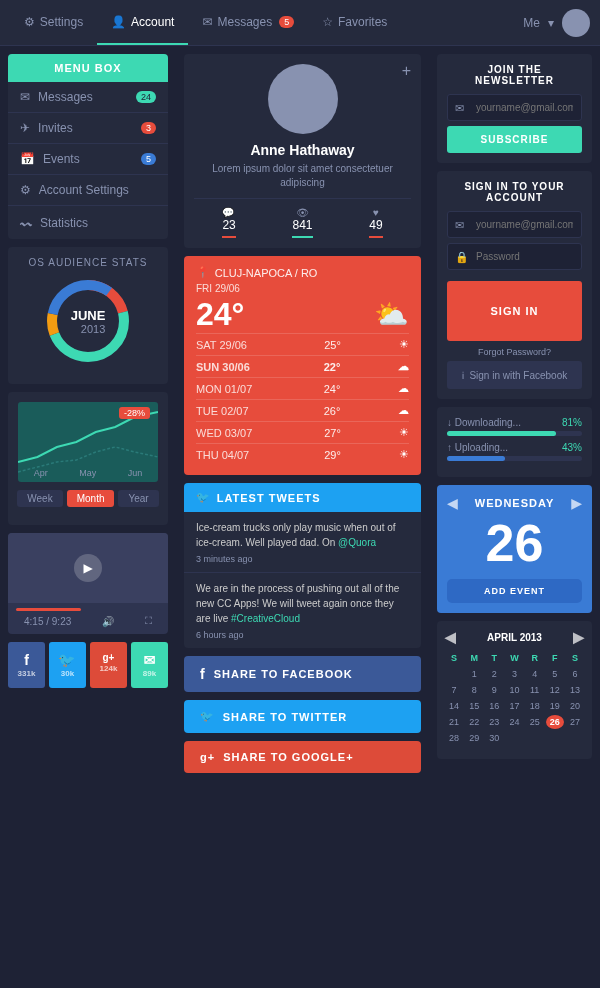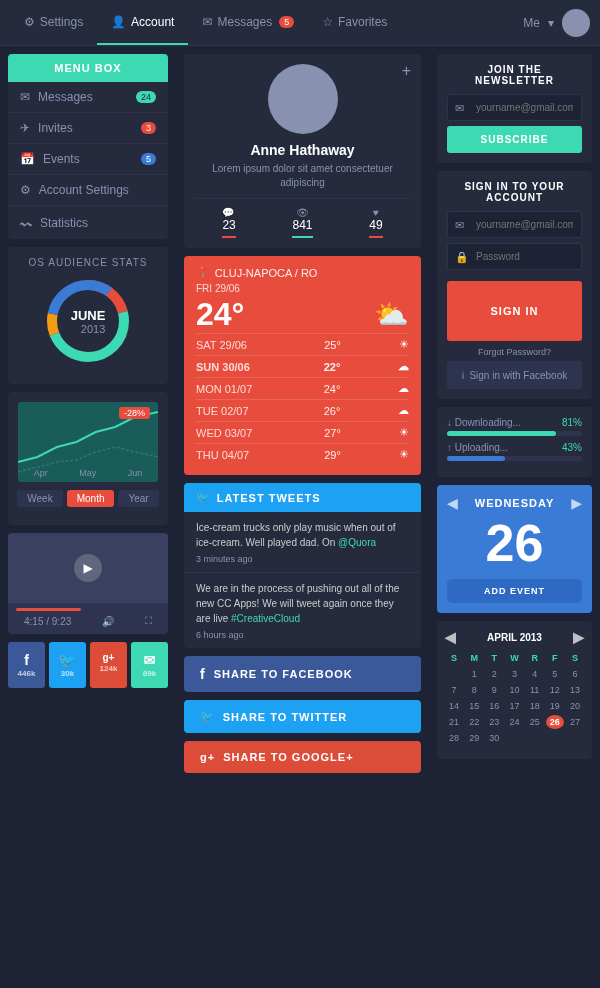--- a/index.html
+++ b/index.html
@@ -548,21 +548,21 @@
           <span><span>4:15</span> / <span>9:23</span></span>
           <span>🔊</span>
           <span>⛶</span>
         </div>
       </div>
     </div>
 
     <div class="social-row">
       <div class="social-btn fb">
         <span class="icon">f</span>
-        <span class="count">446k</span>
+        <span class="count">331k</span>
       </div>
       <div class="social-btn tw">
         <span class="icon">🐦</span>
         <span class="count">30k</span>
       </div>
       <div class="social-btn gp">
         <span class="icon" style="font-size:10px">g+</span>
         <span class="count">124k</span>
       </div>
       <div class="social-btn em">

